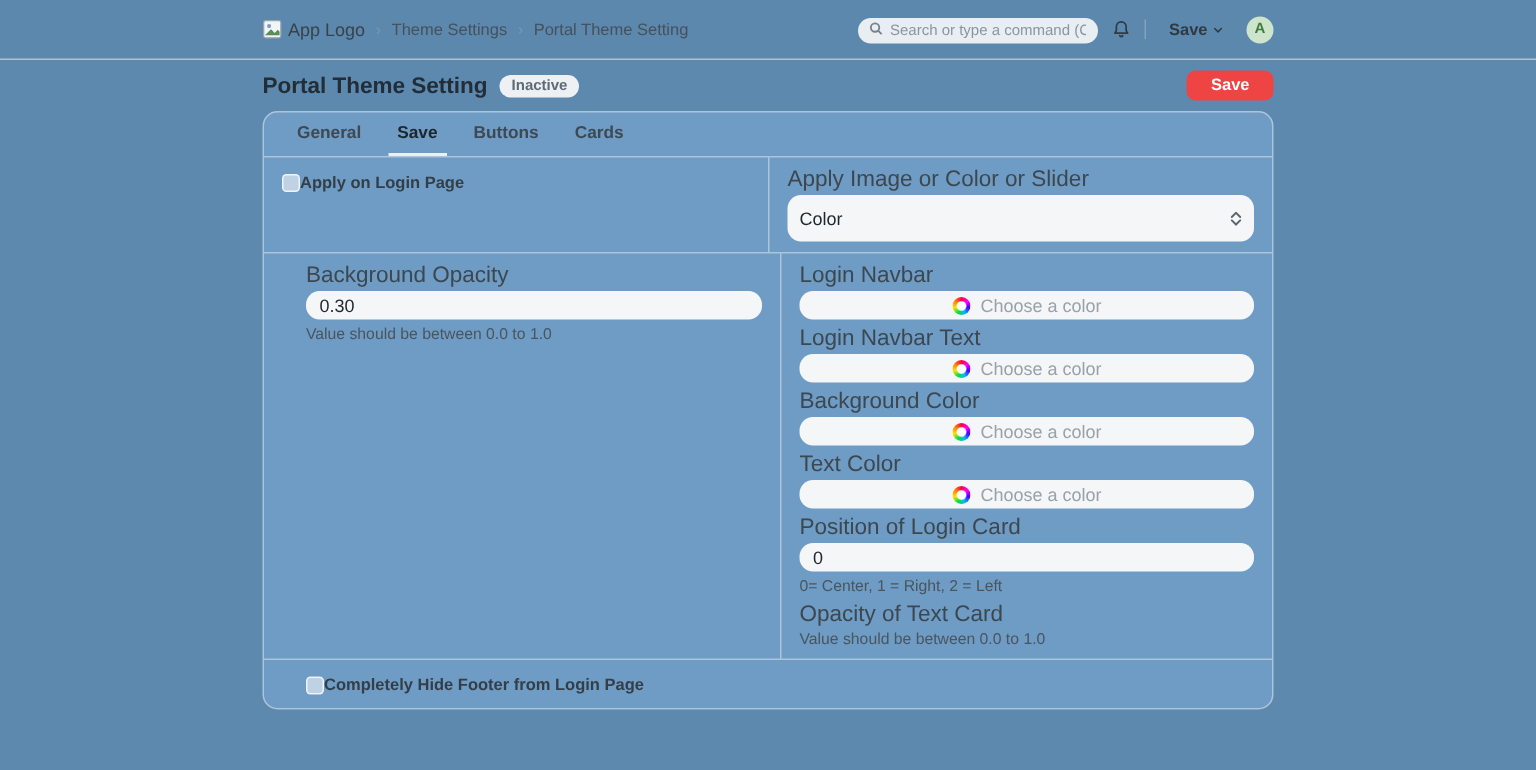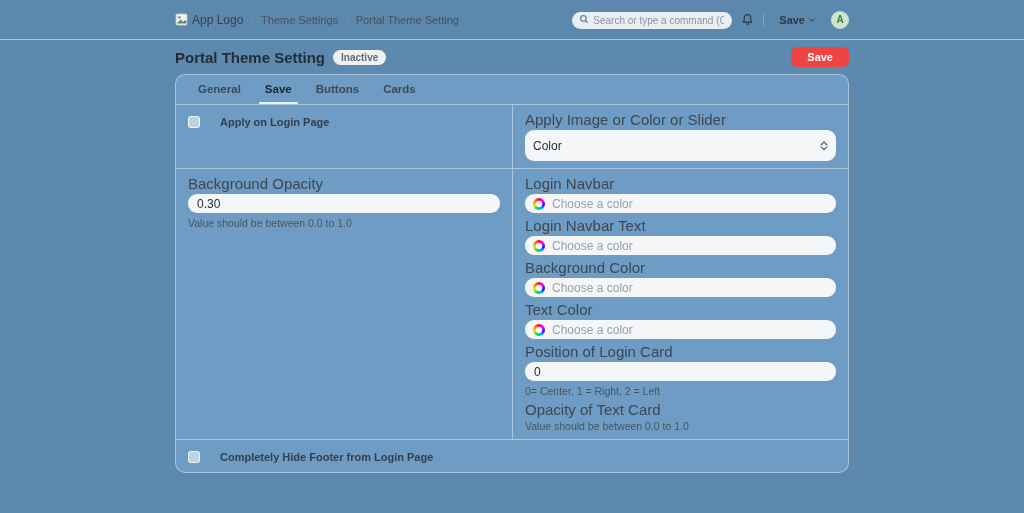--- a/index.html
+++ b/index.html
@@ -47,47 +47,47 @@
     border:none; border-radius:6px; padding:4px 16px; cursor:pointer; font-family:"Liberation Sans", sans-serif; }
 
   
   .card { background:#6f9cc4; border:1px solid rgba(255,255,255,.42); border-radius:10px; overflow:hidden; }
   .tabs { display:flex; border-bottom:1px solid rgba(255,255,255,.42); padding:0 10px; height:30px; }
   .tab { font-size:11.5px; color:#3d4954; font-weight:600; padding:0 6px; margin:0 6px;
     display:flex; align-items:center; border-bottom:2px solid transparent; cursor:pointer; }
   .tab.active { color:#1d252d; font-weight:700; border-bottom-color:rgba(255,255,255,.85); }
 
   .section { display:grid; grid-template-columns:1fr 1fr; }
-  .section + .section { border-top:1px solid rgba(255,255,255,.42); }
+  .section + .section { border-top:1px solid rgba(255,255,255,.42);padding-left:16px; }
   .col { padding:9px 12px 7px 12px; min-height:10px; }
   .col.right { border-left:1px solid rgba(255,255,255,.42); }
 
   .field { margin-bottom:7px; }
   .label { font-size:15px; line-height:12px; color:#3c4750; margin-bottom:4px; }
   .text-input {
     display:block; width:100%; height:19px; border:none; border-radius:9px;
     background:#f5f6f7; font-size:12px; color:#1f2830; padding:0 9px; outline:none;
     font-family:"Liberation Sans", sans-serif;
   }
   .select {
     display:flex; align-items:center; justify-content:space-between; height:31px;
     border-radius:9px; background:#f5f6f7; padding:0 8px; font-size:12px; color:#1f2830; cursor:pointer;
   }
   .color-input {
     display:flex; align-items:center; gap:7px; height:19px; border-radius:9px;
-    background:#f5f6f7; padding:0 8px; font-size:12px; color:#98a2ab; cursor:pointer;
+    background:#f5f6f7; padding:0 8px; font-size:12px; color:#98a2ab; cursor:pointer;justify-content:center;
   }
   .wheel {
     width:12px; height:12px; border-radius:50%; flex:0 0 auto;
     background:
       radial-gradient(circle, #ffffff 32%, rgba(255,255,255,0) 44%),
       conic-gradient(#ff0040,#ff00ff,#4000ff,#00b8ff,#00e03c,#ffe000,#ff8000,#ff0040);
   }
   .helper { font-size:10.5px; line-height:12px; color:#49555f; margin-top:4px; }
-  .check-row { display:flex; align-items:center; gap:20px; padding:2px 0; }
+  .check-row { display:flex; align-items:center; gap:0; padding:2px 0; }
   .checkbox { width:12px; height:12px; border-radius:3px; background:rgba(255,255,255,.55);
     border:1px solid rgba(255,255,255,.75); cursor:pointer; flex:0 0 auto; }
   .check-label { font-size:11px; font-weight:600; color:#333e48; }
   .sel-arrows { display:flex; flex-direction:column; line-height:4px; }
 </style>
 </head>
 <body>
 
 <div>
 

